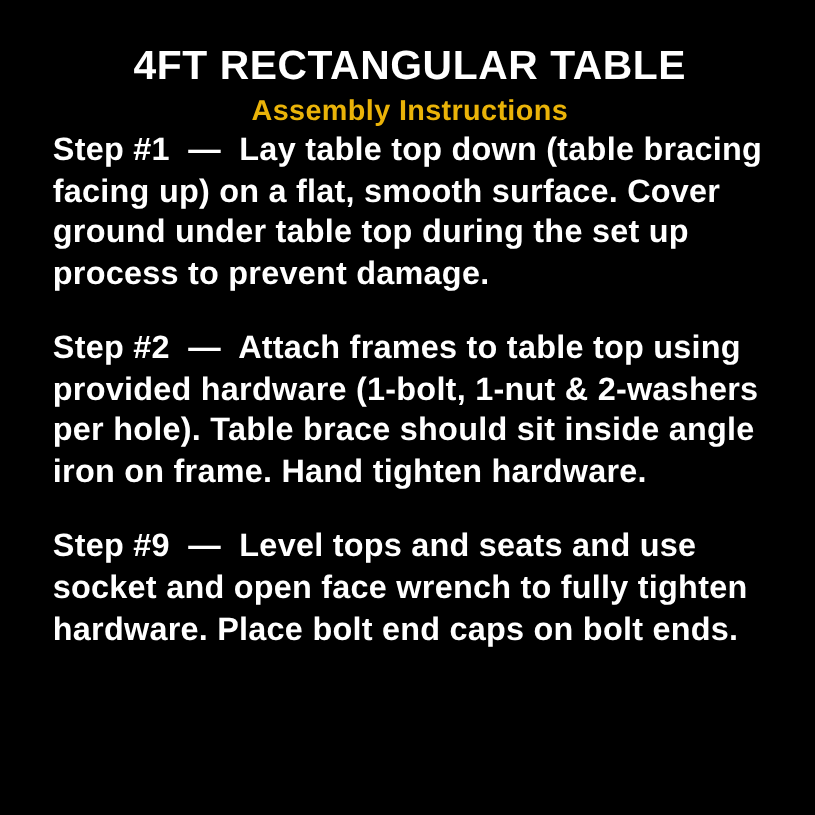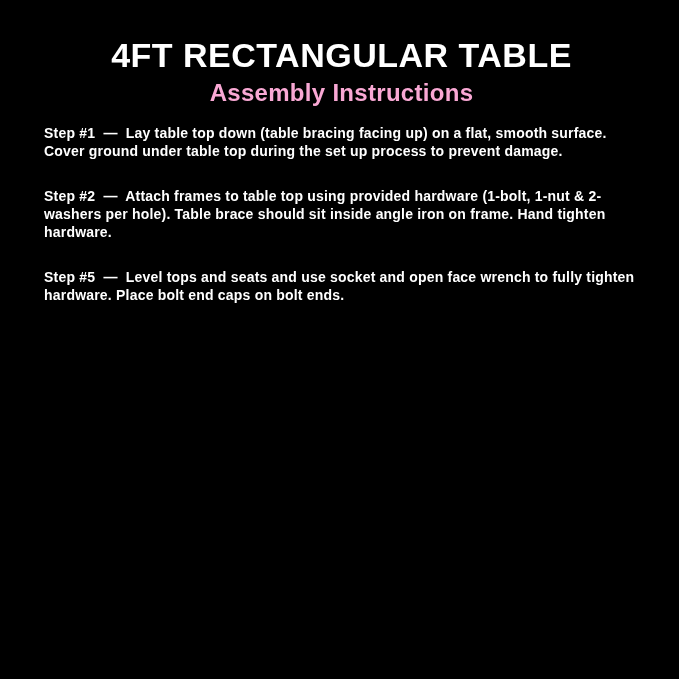--- a/index.html
+++ b/index.html
@@ -16,56 +16,55 @@
   .card {
     width: 679px;
     height: 679px;
     box-sizing: border-box;
     background: #000000;
     color: #ffffff;
     padding: 36px 40px 0 44px;
   }
   .header {
     text-align: center;
-    margin-bottom: 18px;
   }
   .title {
     font-size: 34px;
     font-weight: bold;
     letter-spacing: 0.5px;
     line-height: 1.15;
     margin: 0 0 4px 0;
     color: #ffffff;
   }
   .subtitle {
     font-size: 24px;
     font-weight: bold;
     letter-spacing: 0.3px;
     margin: 0;
-    color: #f9a8d4;
+    color: #eab308;
   }
   .steps {
     width: 596px;
   }
   .step {
-    font-size: 14px;
+    font-size: 27px;
     font-weight: bold;
     line-height: 1.28;
     letter-spacing: 0.2px;
     margin: 0 0 27px 0;
     white-space: pre-wrap;
     color: #ffffff;
   }
 </style>
 </head>
 <body>
 
 <div class="card">
   <div class="header">
     <h1 class="title">4FT RECTANGULAR TABLE</h1>
     <h2 class="subtitle">Assembly Instructions</h2>
   </div>
   <div class="steps">
     <p class="step">Step #1  —  Lay table top down (table bracing facing up) on a flat, smooth surface. Cover ground under table top during the set up process to prevent damage.</p>
     <p class="step">Step #2  —  Attach frames to table top using provided hardware (1-bolt, 1-nut &amp; 2-washers per hole). Table brace should sit inside angle iron on frame. Hand tighten hardware.</p>
-    <p class="step">Step #5  —  Level tops and seats and use socket and open face wrench to fully tighten hardware. Place bolt end caps on bolt ends.</p>
+    <p class="step">Step #9  —  Level tops and seats and use socket and open face wrench to fully tighten hardware. Place bolt end caps on bolt ends.</p>
   </div>
 </div>
 
 </body></html>

